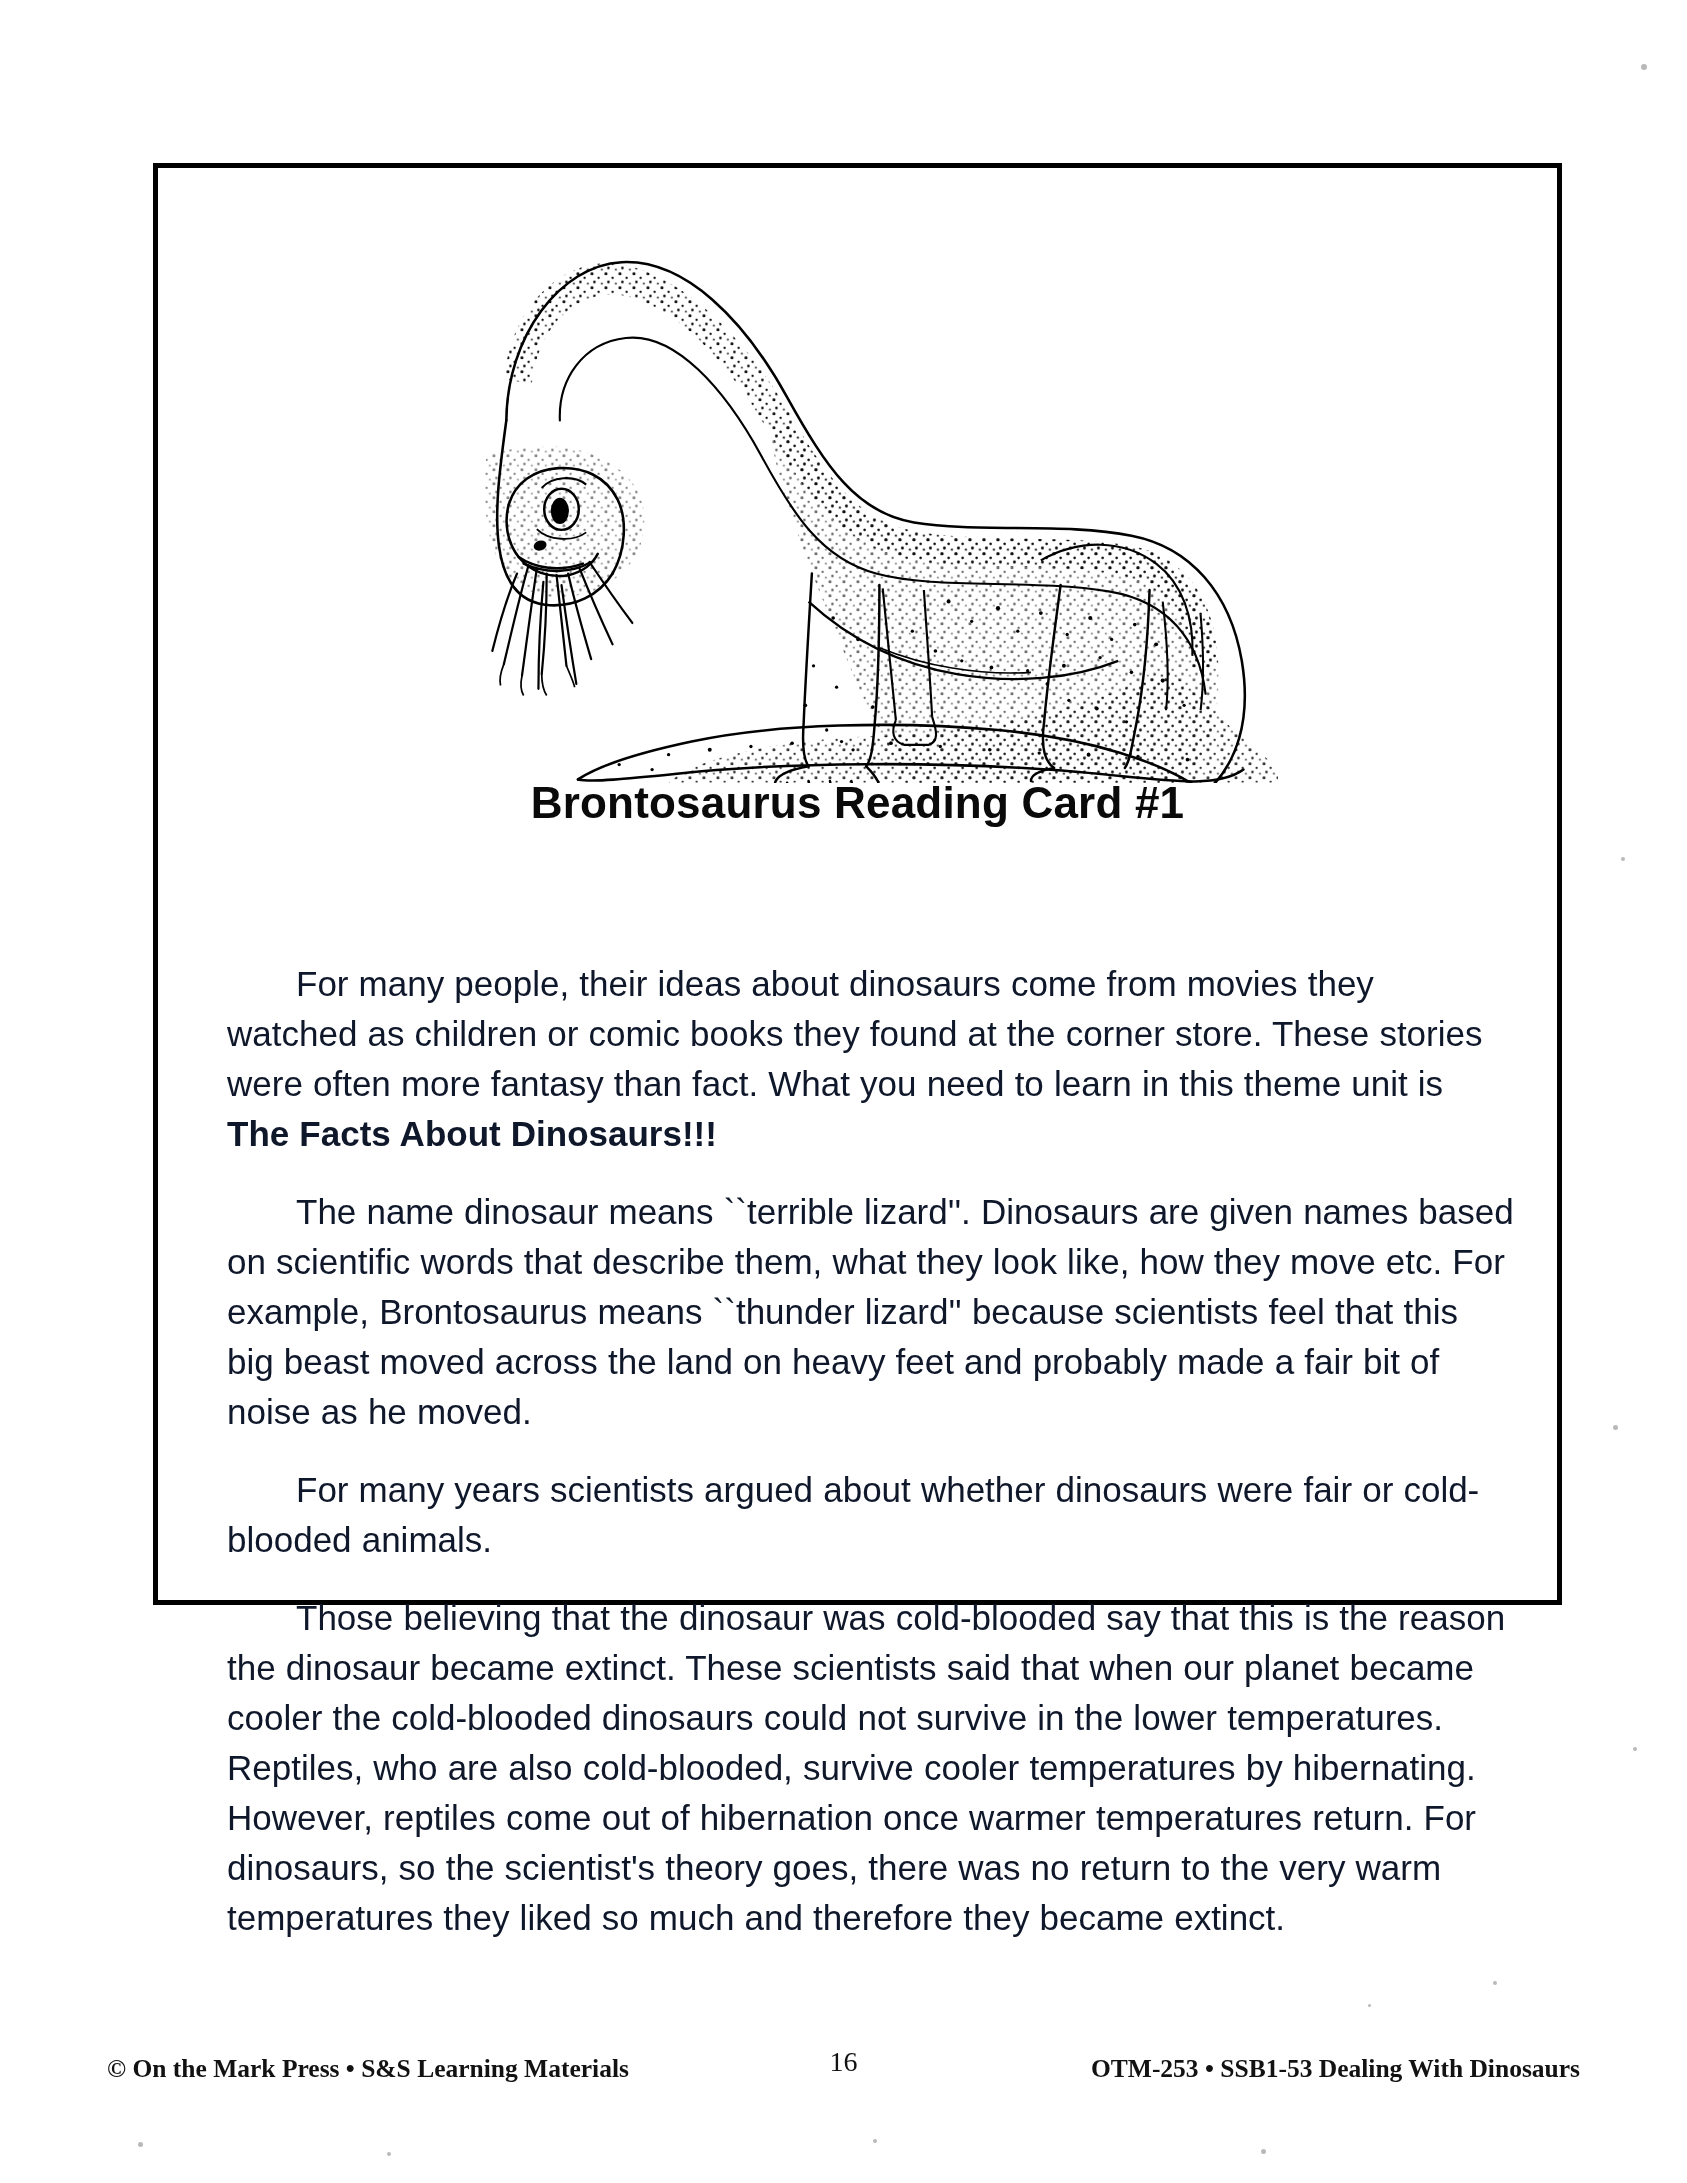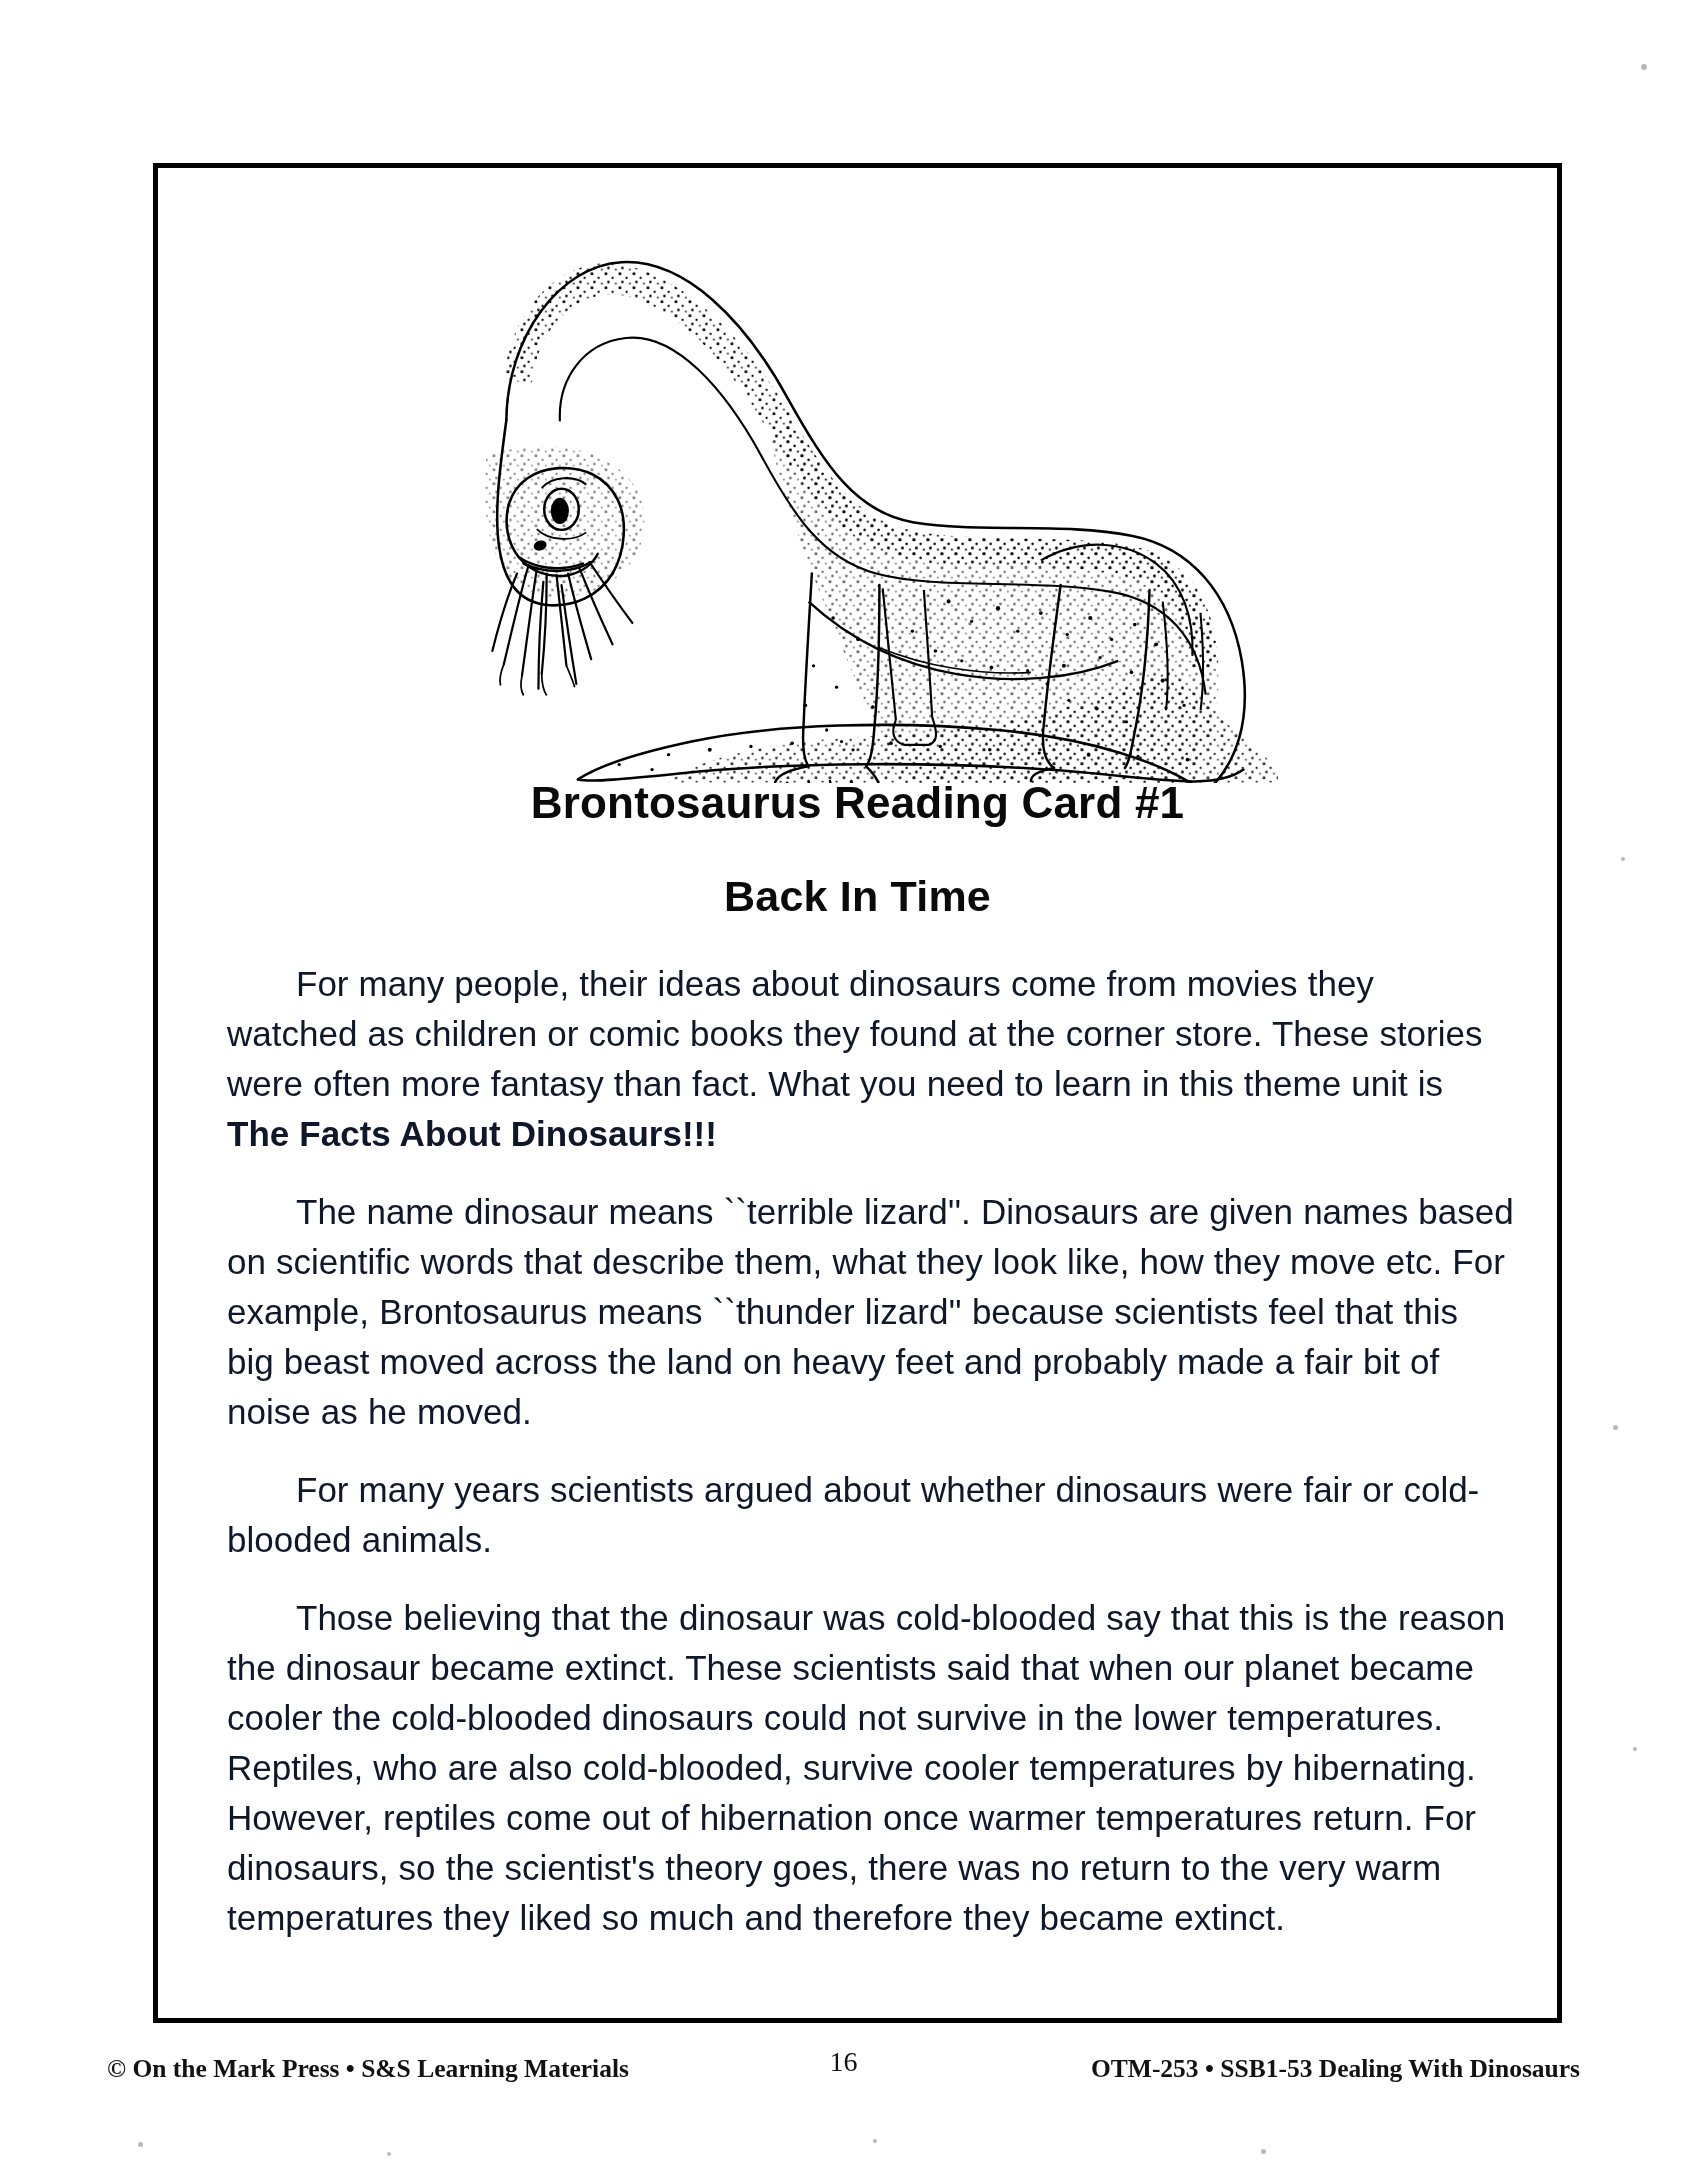--- a/index.html
+++ b/index.html
@@ -26,21 +26,21 @@
     border-radius: 50%;
     pointer-events: none;
   }
 
   
   .card-frame {
     position: absolute;
     left: 153px;
     top: 163px;
     width: 1409px;
-    height: 1860px;
+    height: 1442px;
     border: 5px solid #000000;
     box-sizing: border-box;
     background: #ffffff;
   }
 
   
   .illustration {
     position: absolute;
     left: 50%;
     top: 5px;
@@ -355,21 +355,20 @@
           <circle cx="870" cy="708" r="2"></circle>
             <circle cx="930" cy="712" r="2.2"></circle>
           <circle cx="240" cy="718" r="2"></circle>
             <circle cx="280" cy="724" r="2"></circle>
         </g>
       </svg>
     </div>
 
     <div class="card-title">Brontosaurus Reading Card #1</div>
 
-    <div class="card-subtitle">Back In Time</div>
 
     <div class="body-copy">
       <p><span>For many people, their ideas about dinosaurs come from movies they watched as children or comic books they found at the corner store. These stories were often more fantasy than fact. What you need to learn in this theme unit is </span><b>The Facts About Dinosaurs!!!</b></p>
 
       <p>The name dinosaur means ``terrible lizard''. Dinosaurs are given names based on scientific words that describe them, what they look like, how they move etc. For example, Brontosaurus means ``thunder lizard'' because scientists feel that this big beast moved across the land on heavy feet and probably made a fair bit of noise as he moved.</p>
 
       <p>For many years scientists argued about whether dinosaurs were fair or cold-blooded animals.</p>
 
       <p>Those believing that the dinosaur was cold-blooded say that this is the reason the dinosaur became extinct. These scientists said that when our planet became cooler the cold-blooded dinosaurs could not survive in the lower temperatures. Reptiles, who are also cold-blooded, survive cooler temperatures by hibernating. However, reptiles come out of hibernation once warmer temperatures return. For dinosaurs, so the scientist's theory goes, there was no return to the very  warm temperatures they liked so much and therefore they became extinct.</p>
     </div>

